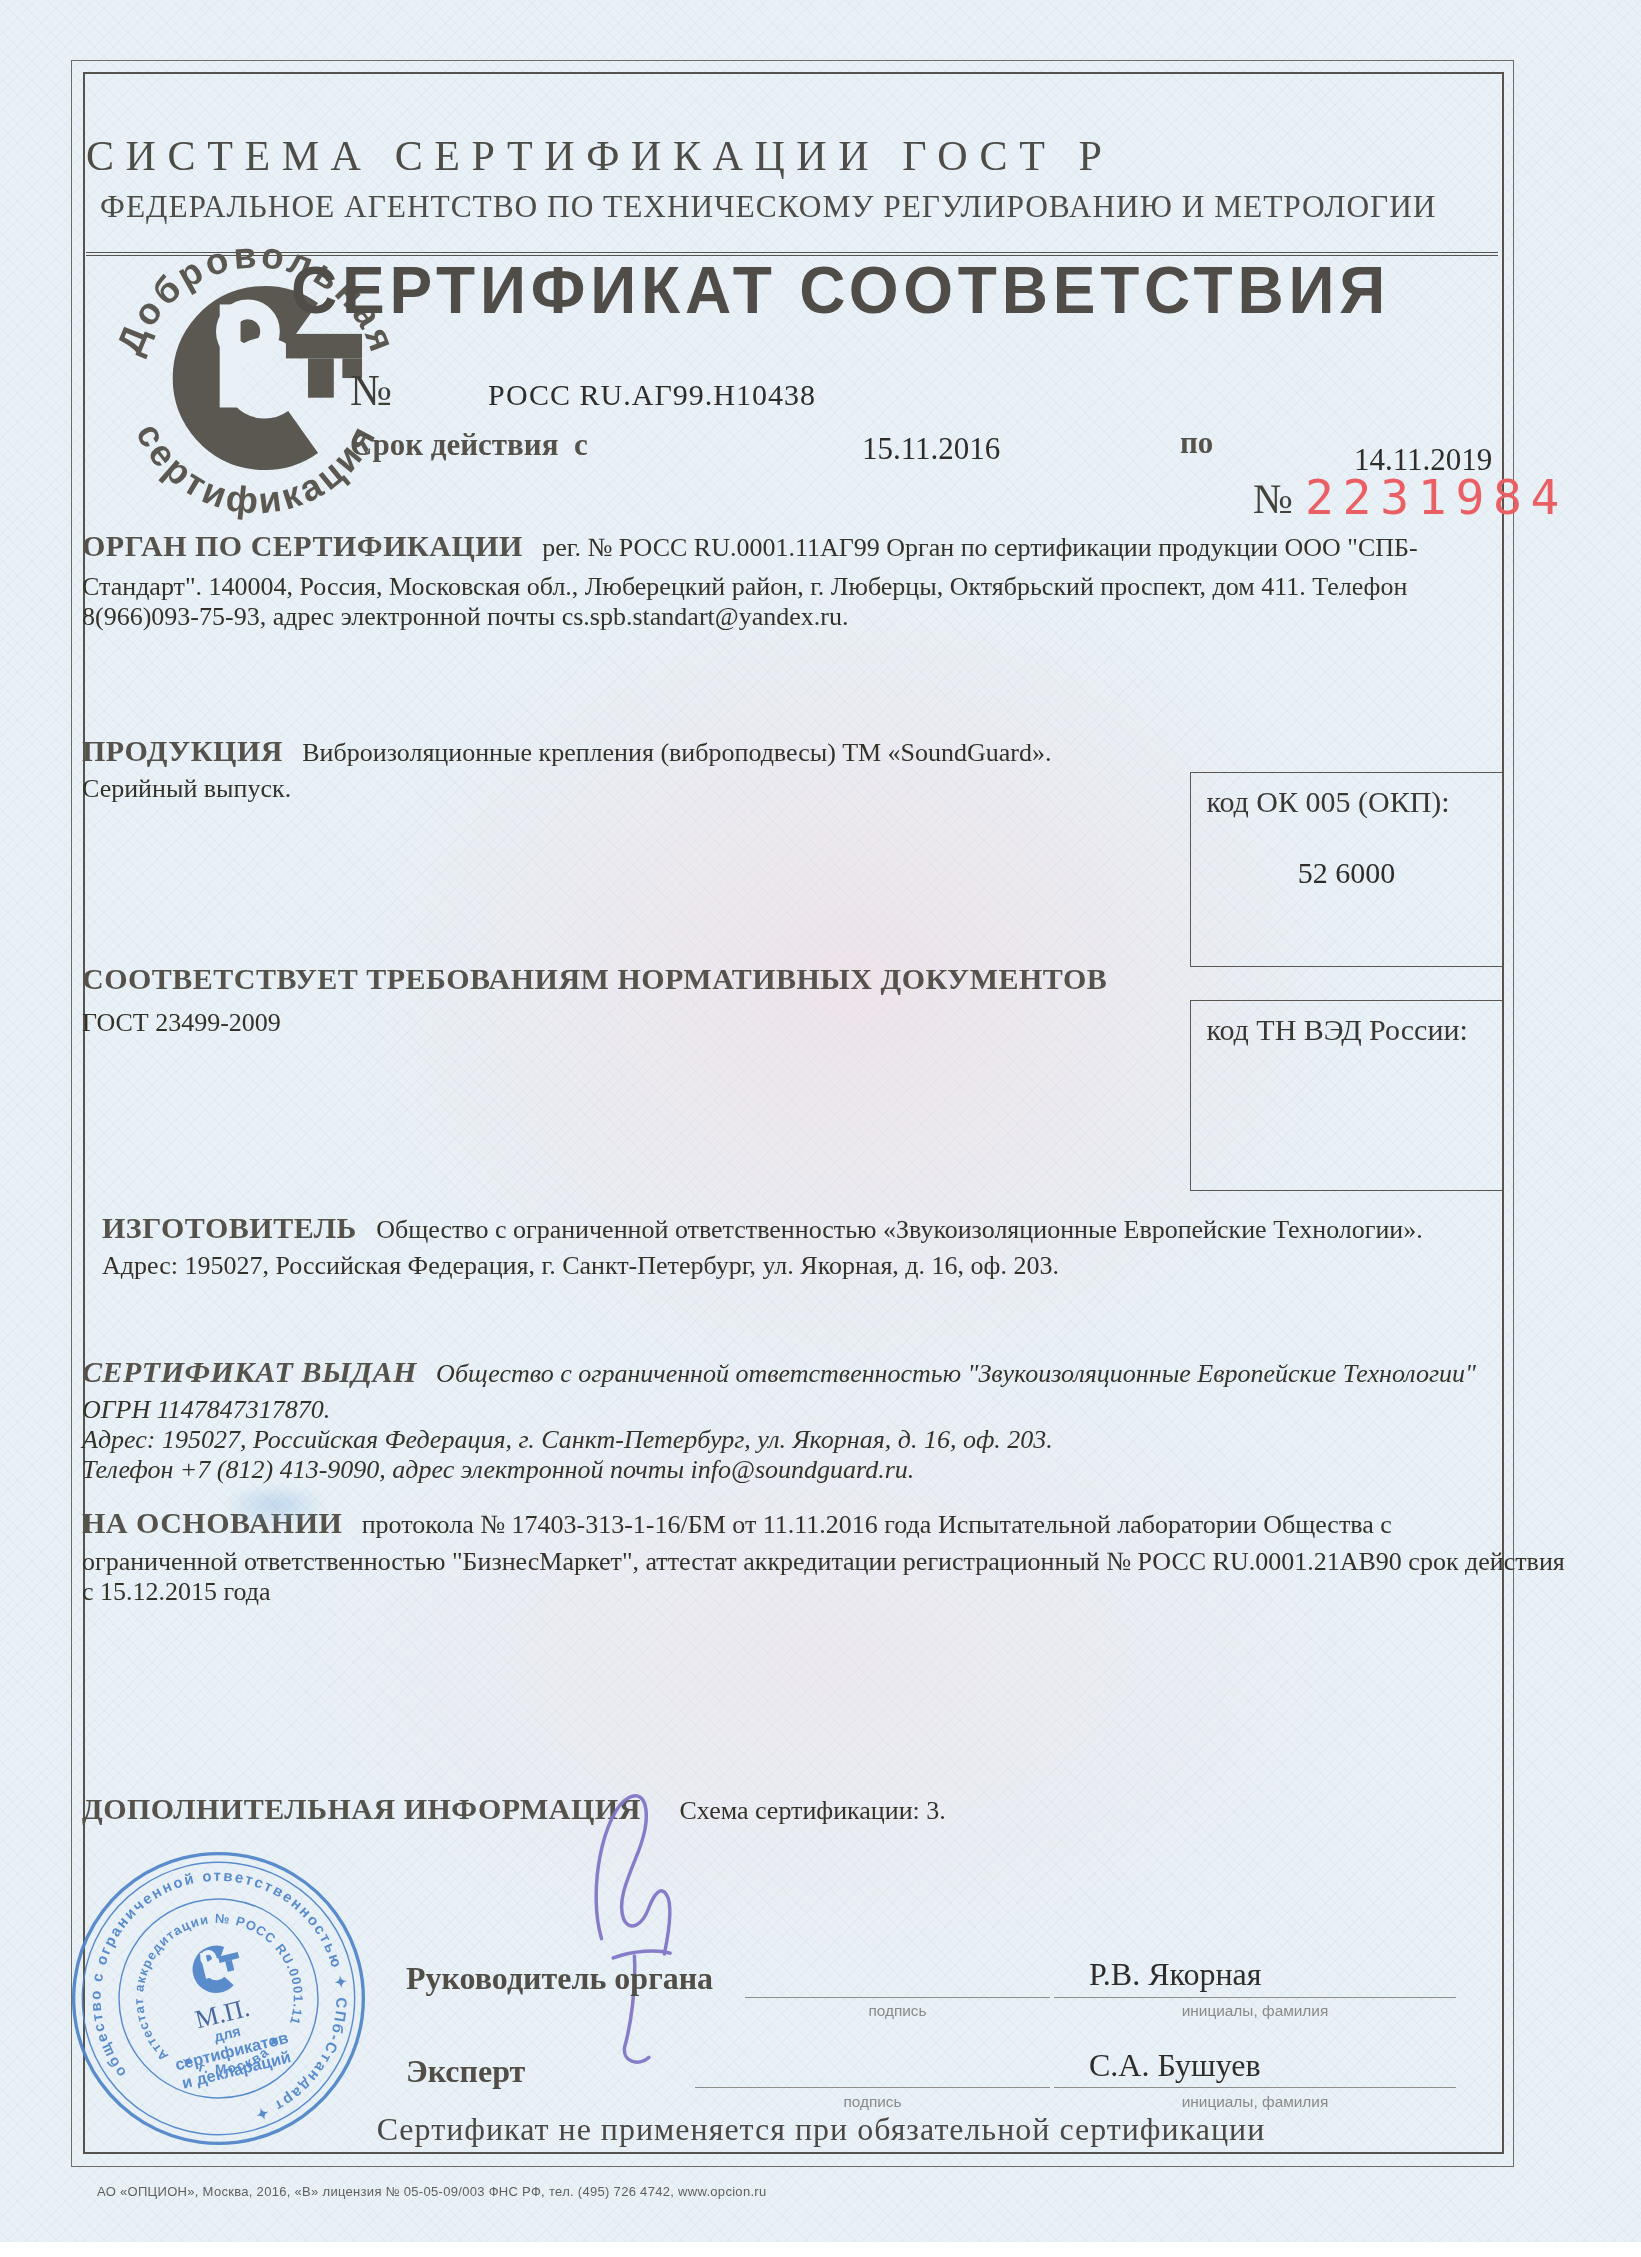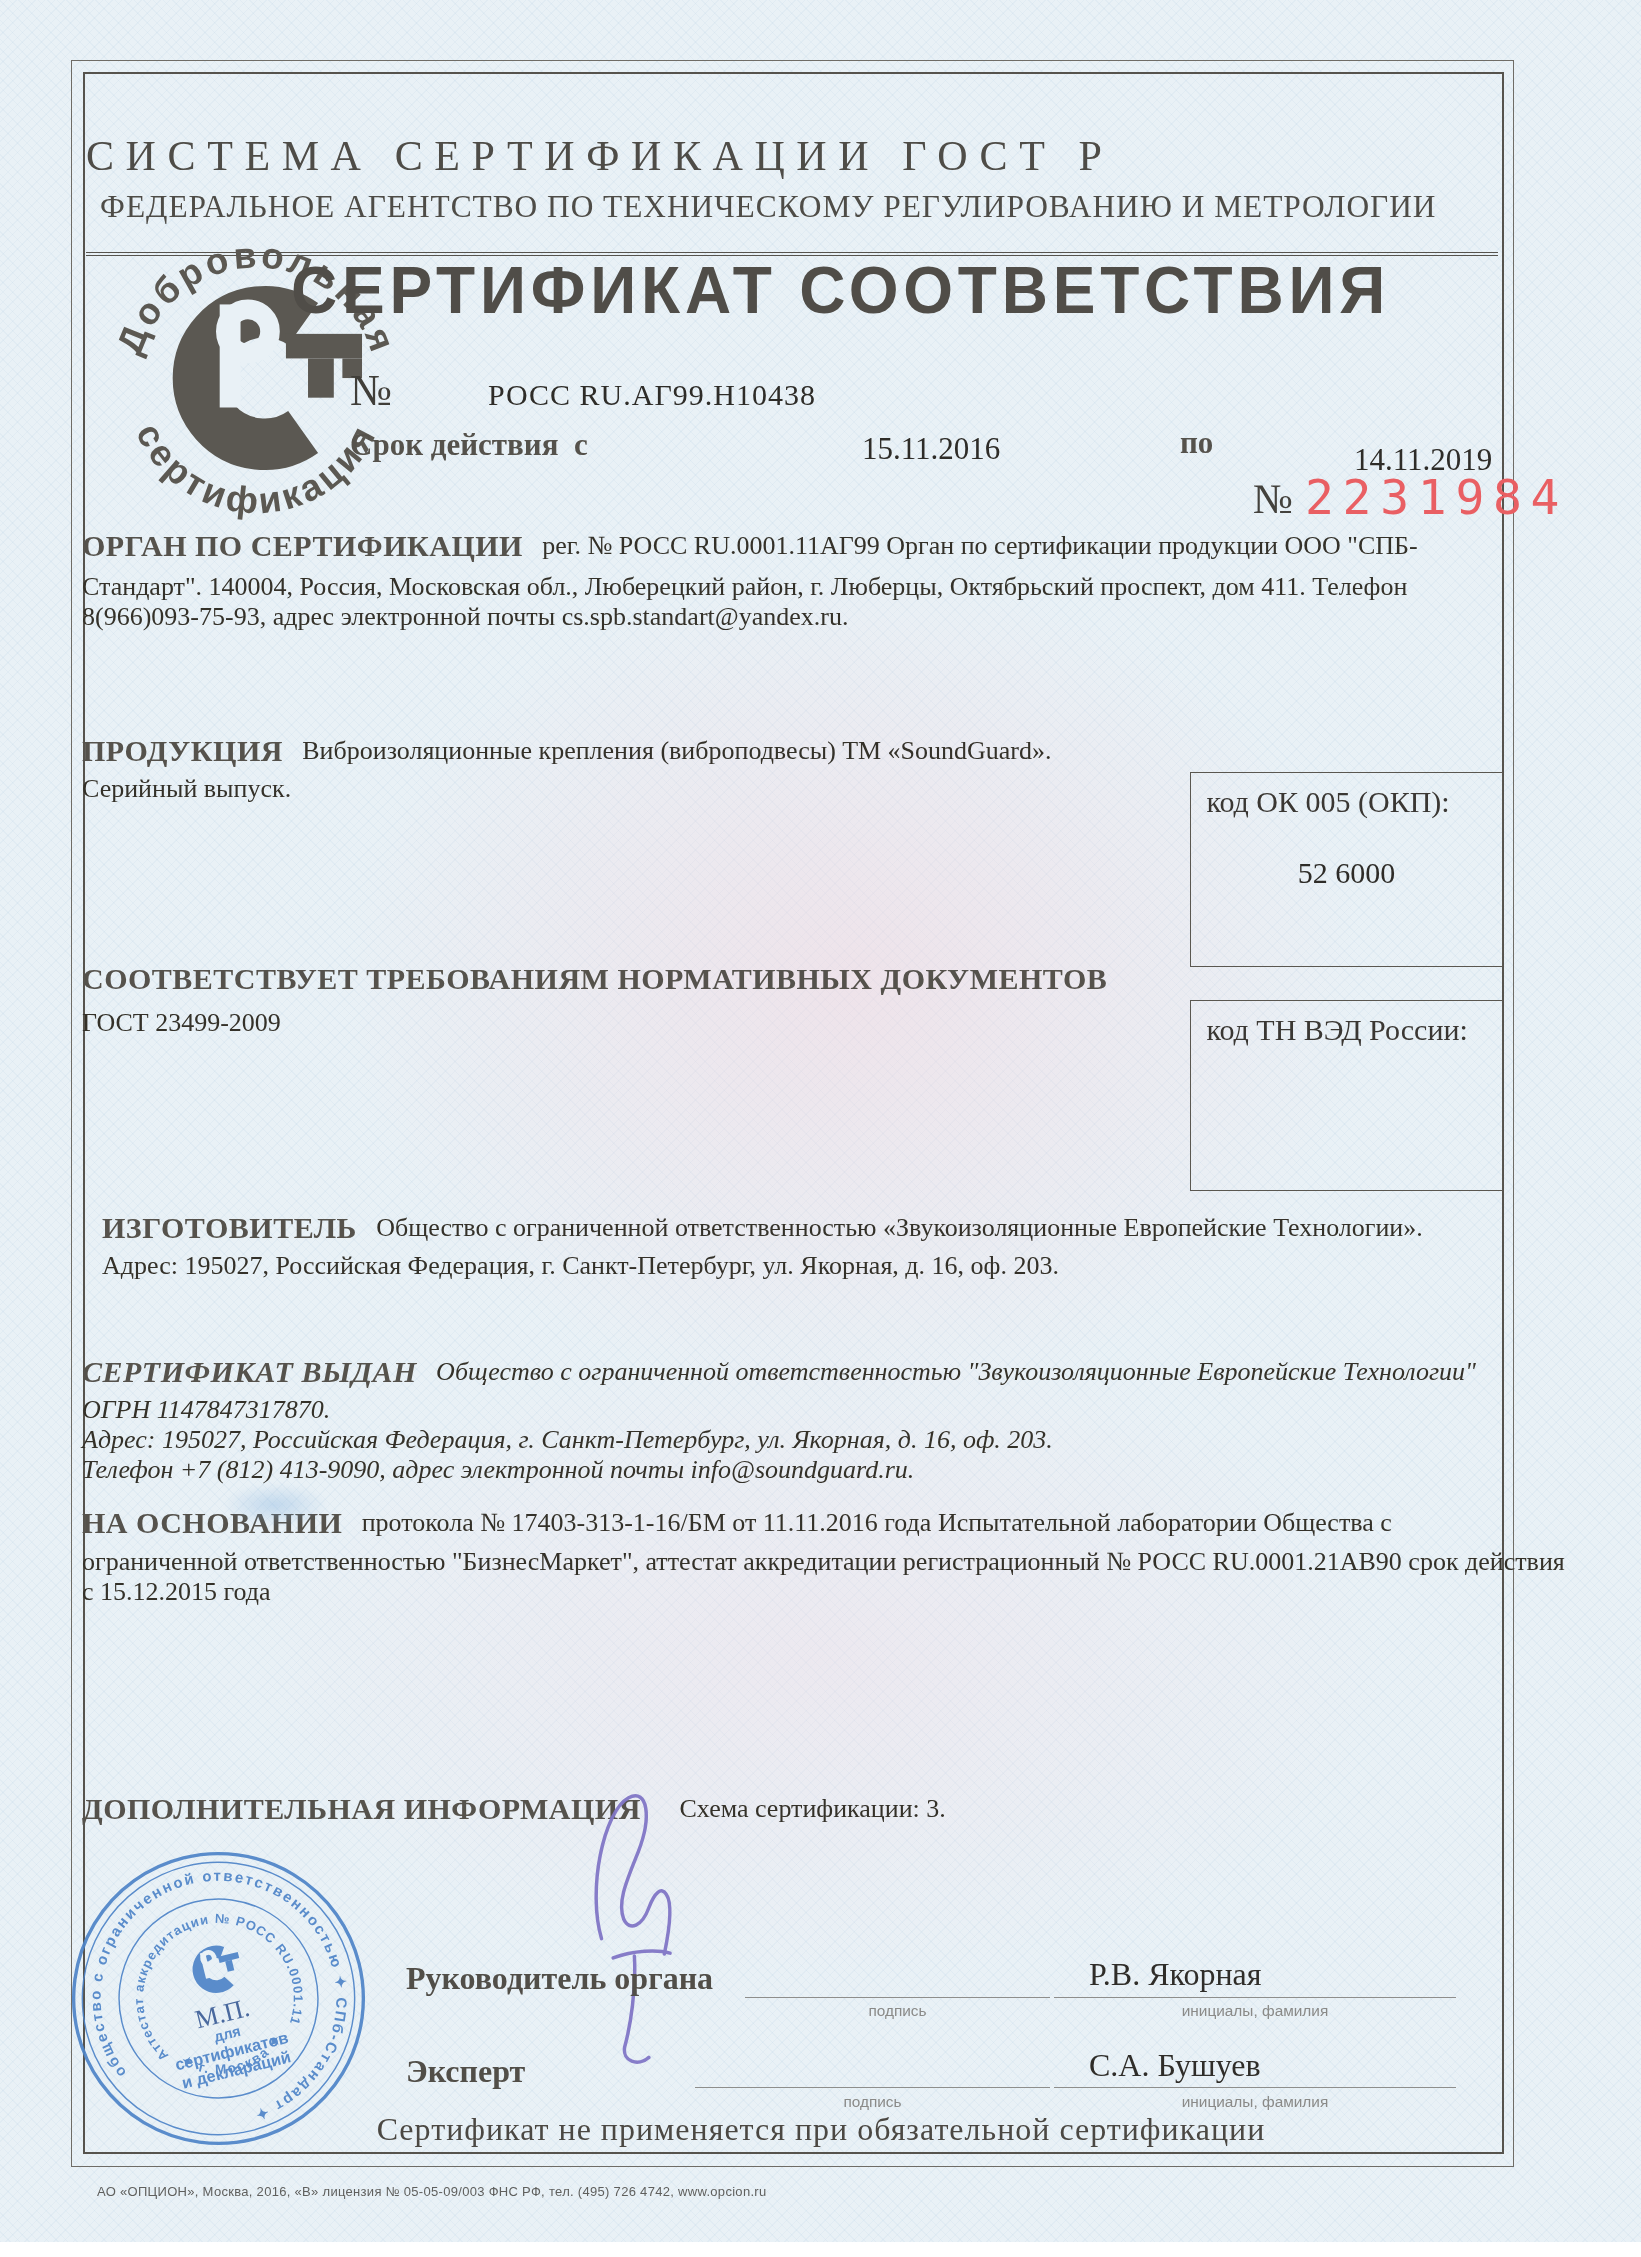--- a/index.html
+++ b/index.html
@@ -26,21 +26,21 @@
     font-family:"Liberation Sans", sans-serif;font-weight:bold;font-size:64px;letter-spacing:4.8px;
     color:#504d48;transform:scaleY(1.04);}
   .no-label{font-size:44px;color:#403e39;}
   .cert-number{font-size:30px;letter-spacing:1px;color:#2e2c28;}
   .field-label{font-weight:bold;font-size:30px;color:#55524c;letter-spacing:0.5px;}
   .validity{font-weight:bold;font-size:31px;color:#55524c;white-space:pre;}
   .date{font-size:31px;color:#2e2c28;}
   .red-no{font-size:42px;color:#44423d;}
   .red-digits{font-family:"DejaVu Sans Mono", monospace;font-size:48px;letter-spacing:8.7px;color:#e95f63;}
   .section{position:absolute;left:82px;width:1421px;}
-  .first-line{display:flex;align-items:center;gap:19.3px;}
+  .first-line{display:flex;align-items:flex-end;gap:19.3px;}
   .body-line{font-size:26px;color:#343129;line-height:30px;white-space:nowrap;}
   .inline-text{font-size:26px;color:#343129;white-space:nowrap;}
   .code-box{position:absolute;left:1190px;width:311px;border:1.9px solid #5a5750;}
   .code-box .cb-label{display:block;padding:11.6px 0 0 15.4px;font-size:30px;color:#3a3733;}
   .cb-value{position:absolute;left:0;top:83px;width:100%;text-align:center;font-size:30px;color:#2e2c28;}
   .sig-label{position:absolute;font-weight:bold;font-size:32px;color:#514e48;}
   .sig-name{position:absolute;font-size:32px;color:#2f2d29;}
   .sig-line{position:absolute;border-bottom:1.9px solid #8e8e8c;}
   .sig-caption{position:absolute;text-align:center;font-family:"Liberation Sans", sans-serif;
     font-size:15.4px;color:#8a8a88;}

